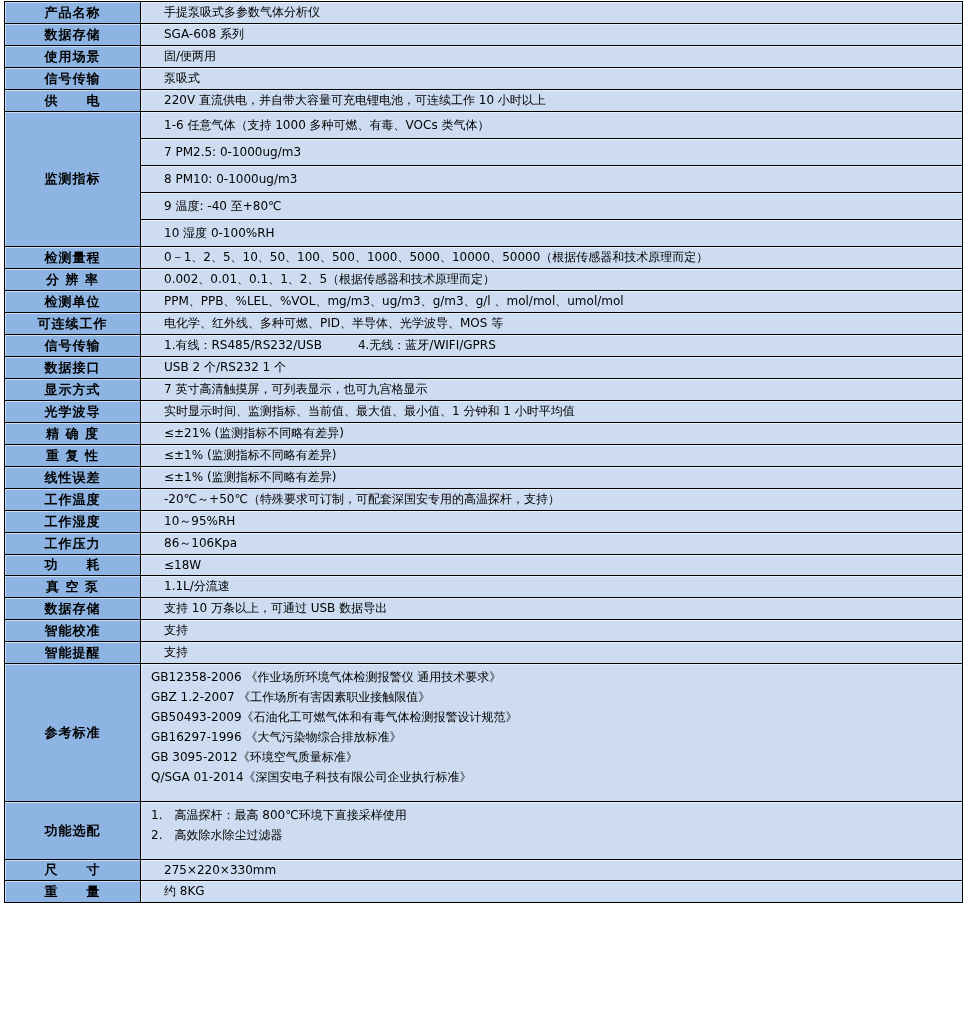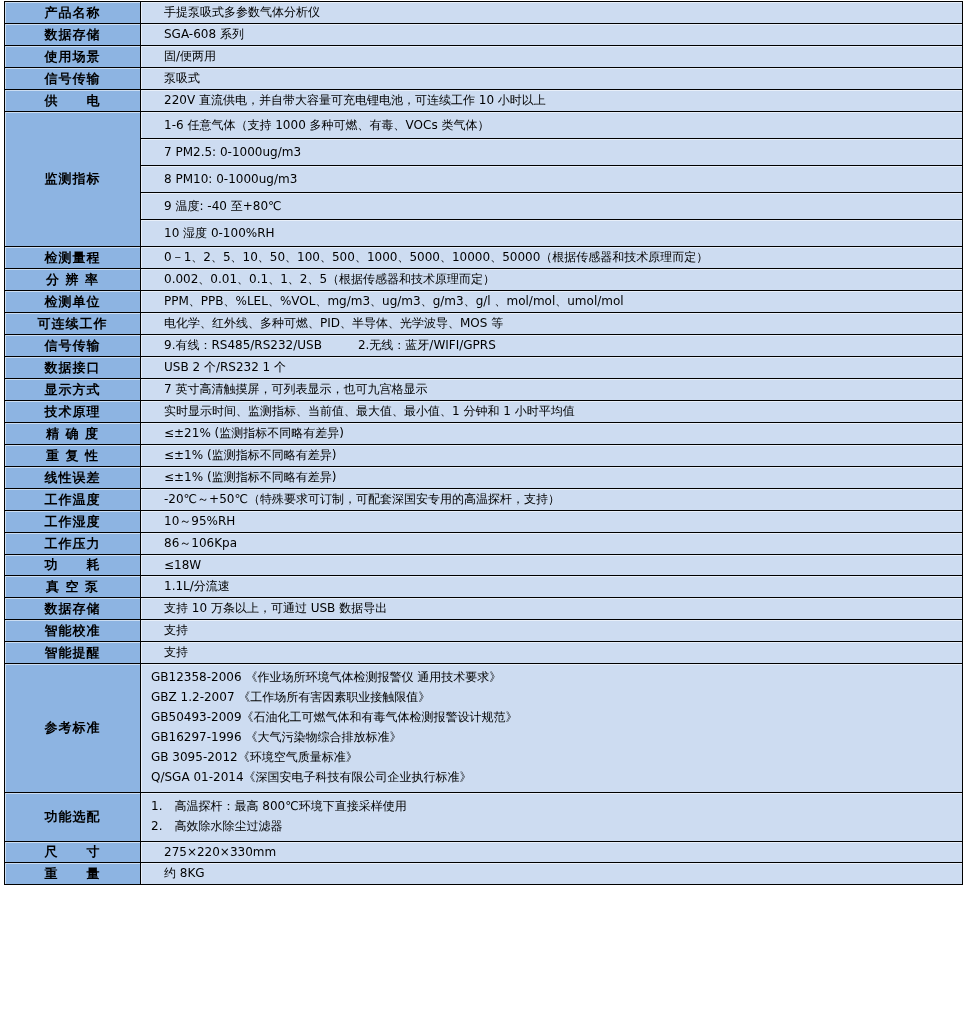--- a/index.html
+++ b/index.html
@@ -33,21 +33,21 @@
   }
   td.value-cell {
     background: #CDDCF1;
     padding: 2px 6px 2px 23px;
     font-size: 12px;
     text-align: left;
     white-space: pre-wrap;
   }
   tr.row-simple { height: 14px; }
   tr.row-sub { height: 27px; }
-  td.value-multi { padding: 3px 6px 5px 10px; }
+  td.value-multi { padding: 3px 6px 14px 10px; }
   td.value-multi .line {
     line-height: 20px;
     font-size: 12px;
     white-space: pre-wrap;
   }
 </style>
 </head>
 <body>
 
 <table id="spec-table">
@@ -99,32 +99,32 @@
       <tr class="row-simple">
         <td class="label-cell">检测单位</td>
         <td class="value-cell">PPM、PPB、%LEL、%VOL、mg/m3、ug/m3、g/m3、g/l 、mol/mol、umol/mol</td>
       </tr>
       <tr class="row-simple">
         <td class="label-cell">可连续工作</td>
         <td class="value-cell">电化学、红外线、多种可燃、PID、半导体、光学波导、MOS 等</td>
       </tr>
       <tr class="row-simple">
         <td class="label-cell">信号传输</td>
-        <td class="value-cell">9.有线：RS485/RS232/USB　　　2.无线：蓝牙/WIFI/GPRS</td>
+        <td class="value-cell">1.有线：RS485/RS232/USB　　　4.无线：蓝牙/WIFI/GPRS</td>
       </tr>
       <tr class="row-simple">
         <td class="label-cell">数据接口</td>
         <td class="value-cell">USB 2 个/RS232 1 个</td>
       </tr>
       <tr class="row-simple">
         <td class="label-cell">显示方式</td>
         <td class="value-cell">7 英寸高清触摸屏，可列表显示，也可九宫格显示</td>
       </tr>
       <tr class="row-simple">
-        <td class="label-cell">技术原理</td>
+        <td class="label-cell">光学波导</td>
         <td class="value-cell">实时显示时间、监测指标、当前值、最大值、最小值、1 分钟和 1 小时平均值</td>
       </tr>
       <tr class="row-simple">
         <td class="label-cell">精 确 度</td>
         <td class="value-cell">≤±21% (监测指标不同略有差异)</td>
       </tr>
       <tr class="row-simple">
         <td class="label-cell">重 复 性</td>
         <td class="value-cell">≤±1% (监测指标不同略有差异)</td>
       </tr>

